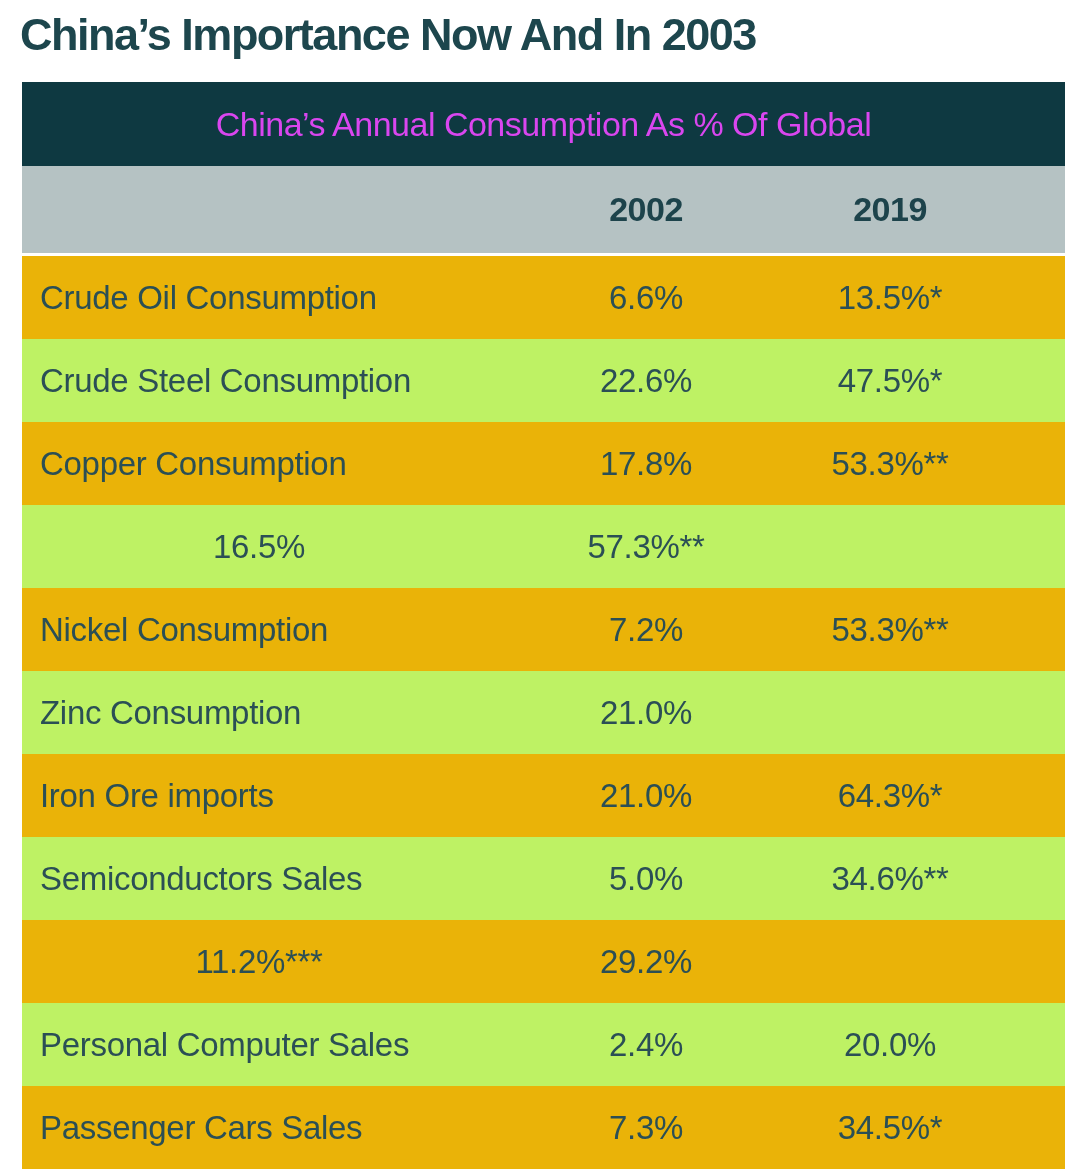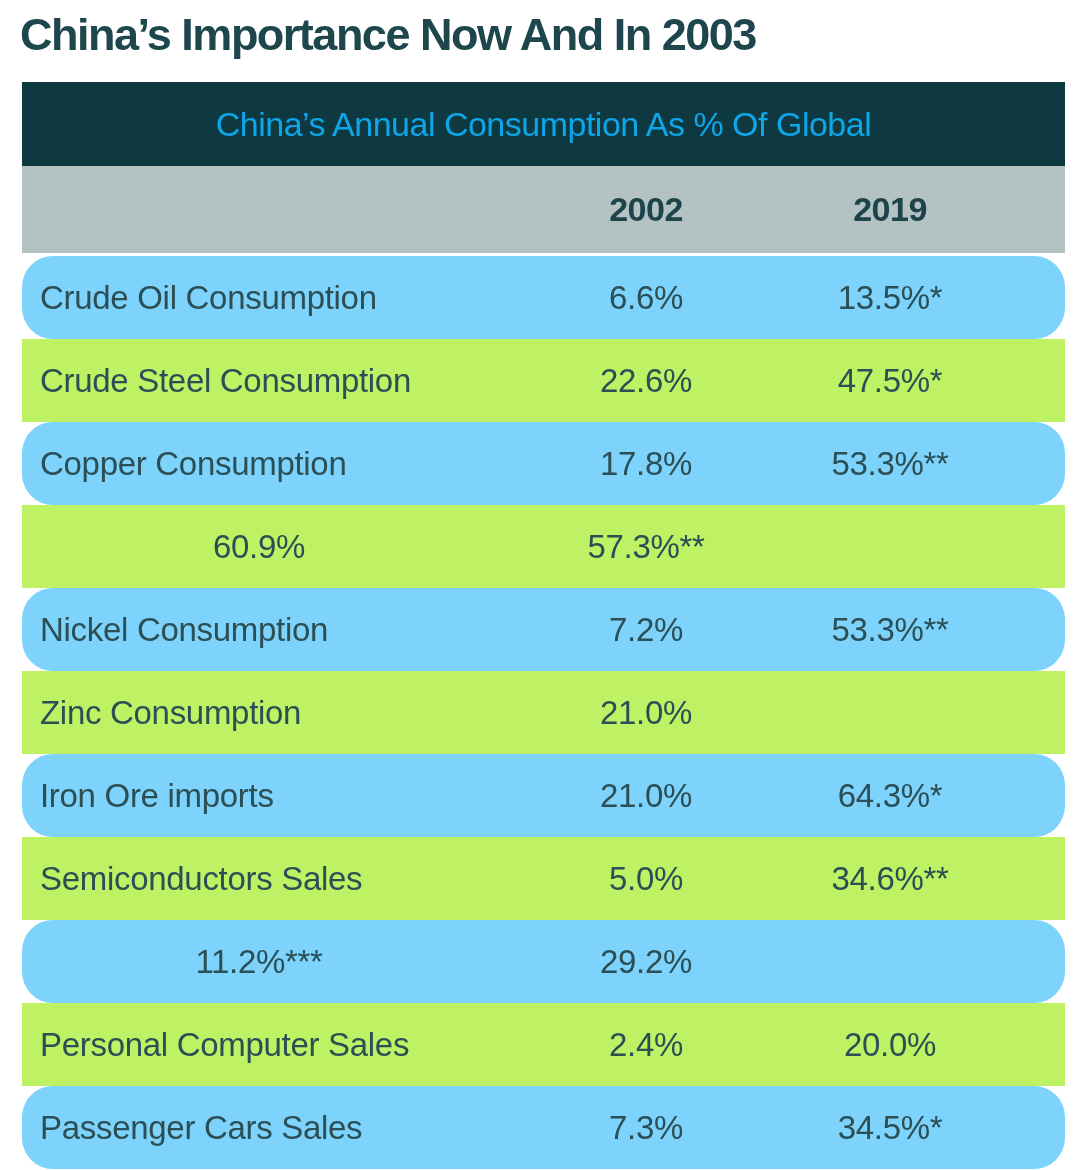--- a/index.html
+++ b/index.html
@@ -30,21 +30,21 @@
     margin: 20px 0 0 22px;
   }
   .banner {
     height: 84px;
     background: #0e3941;
     display: flex;
     align-items: center;
     justify-content: center;
   }
   .banner-text {
-    color: #0ea5e9;
+    color: #d946ef;
     font-size: 34px;
     letter-spacing: -0.5px;
   }
   .grid-row {
     display: grid;
     grid-template-columns: 474px 300px 188px;
     padding-right: 81px;
     align-items: center;
     box-sizing: border-box;
   }
@@ -56,21 +56,21 @@
   .col-head {
     font-size: 34px;
     font-weight: 700;
     letter-spacing: -0.5px;
     color: #1d434b;
     text-align: center;
   }
   .row {
     height: 83px;
   }
-  .row-light { background: #7dd3fc; border-radius: 31px; }
+  .row-light { background: #eab308; }
   .row-white { background: #bef264; }
   .cell {
     font-size: 33px;
     letter-spacing: -0.3px;
     color: #2b4f55;
   }
   .cell.label {
     padding-left: 18px;
     text-align: left;
   }
@@ -107,21 +107,21 @@
           <div class="cell label">Crude Steel Consumption</div>
           <div class="cell num">22.6%</div>
           <div class="cell num">47.5%*</div>
         </div>
         <div class="grid-row row row-light">
           <div class="cell label">Copper Consumption</div>
           <div class="cell num">17.8%</div>
           <div class="cell num">53.3%**</div>
         </div>
         <div class="grid-row row row-white">
-          <div class="cell num">60.9%</div>
+          <div class="cell num">16.5%</div>
           <div class="cell num">57.3%**</div>
         </div>
         <div class="grid-row row row-light">
           <div class="cell label">Nickel Consumption</div>
           <div class="cell num">7.2%</div>
           <div class="cell num">53.3%**</div>
         </div>
         <div class="grid-row row row-white">
           <div class="cell label">Zinc Consumption</div>
           <div class="cell num">21.0%</div>

